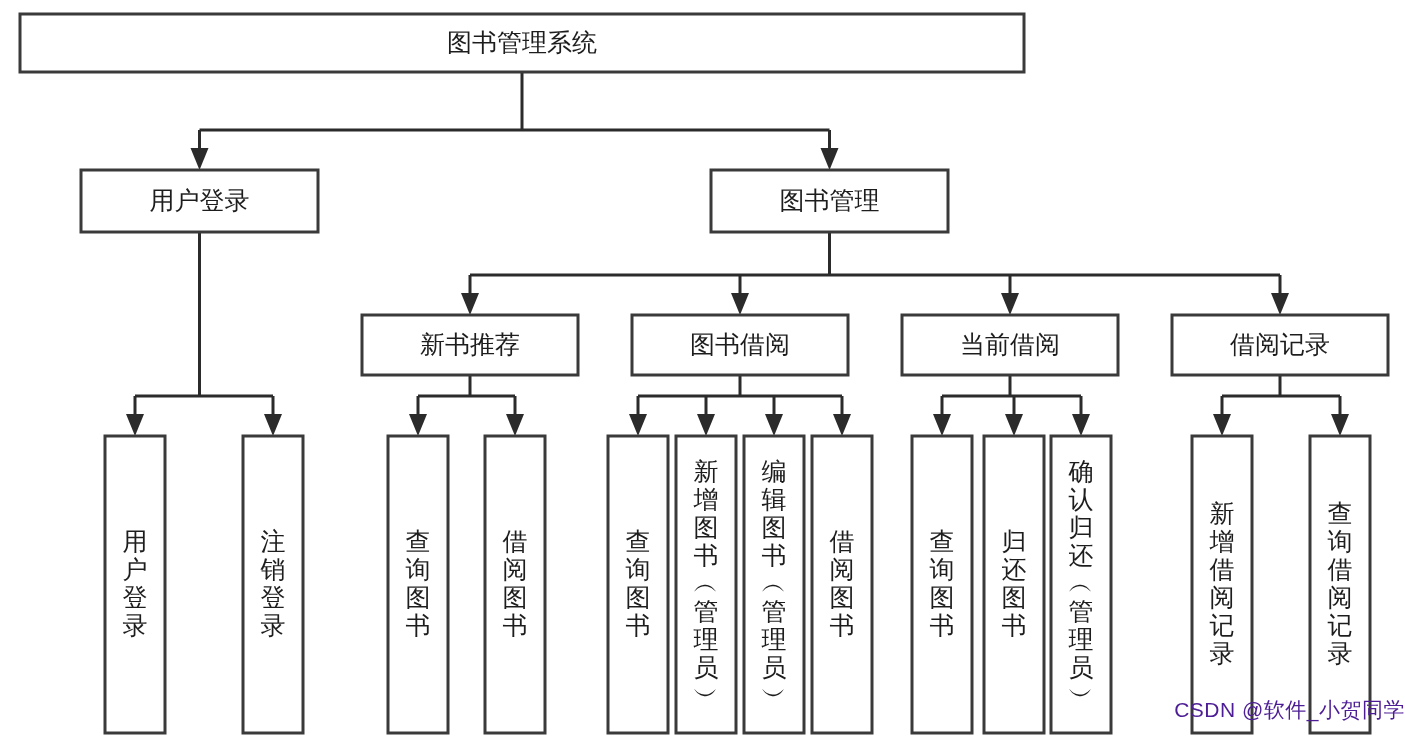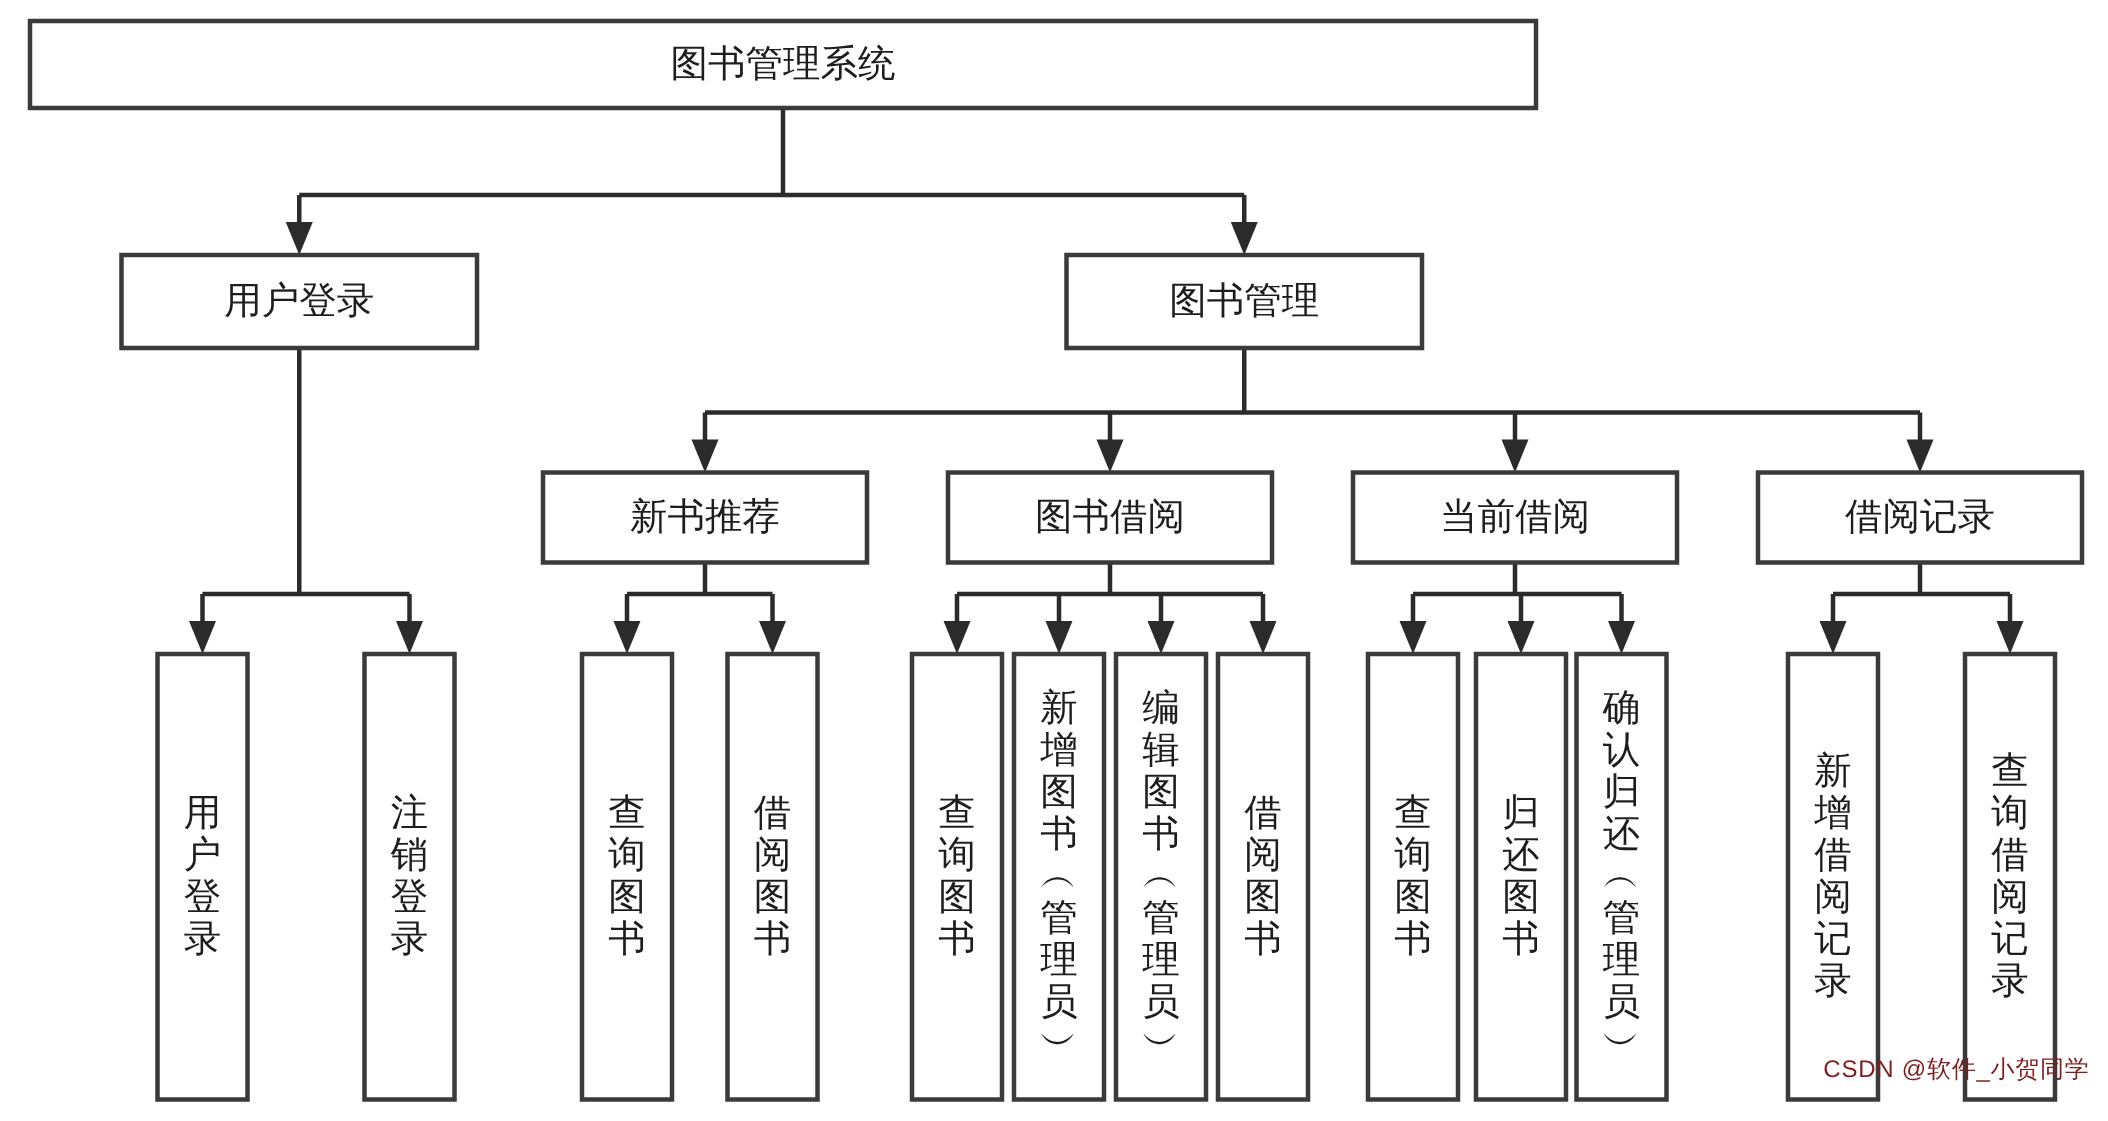--- a/index.html
+++ b/index.html
@@ -47,25 +47,25 @@
     dominant-baseline: middle;
   }
   .node-label-v {
     font-family: "Liberation Sans", "DejaVu Sans", sans-serif;
     font-size: 25px;
     fill: #1d1d1d;
     text-anchor: middle;
   }
   .watermark {
     position: absolute;
-    right: 12px;
+    right: 0;
     bottom: 6px;
     font-family: "Liberation Sans", "DejaVu Sans", sans-serif;
-    font-size: 16px;
-    color: #7f1d1d;
+    font-size: 21px;
+    color: #4c1d95;
     letter-spacing: 0.5px;
     white-space: nowrap;
     user-select: none;
   }
 </style>
 </head>
 <body>
 
 <div id="diagram-root">
   <svg class="diagram" viewBox="0 0 1405 747" xmlns="http://www.w3.org/2000/svg">

